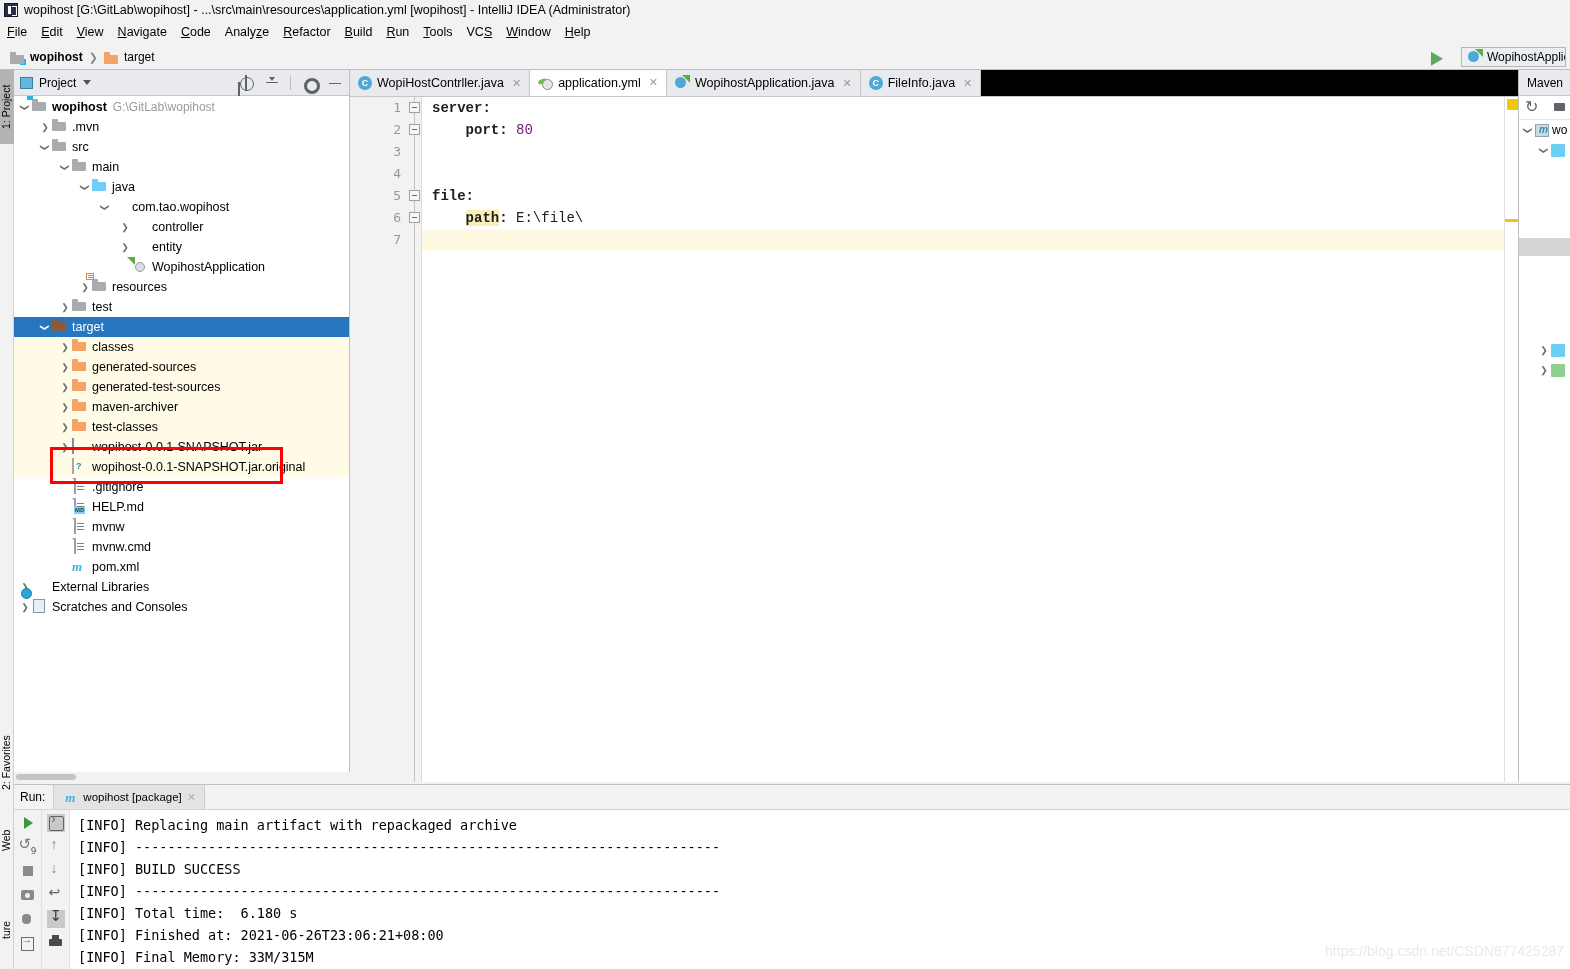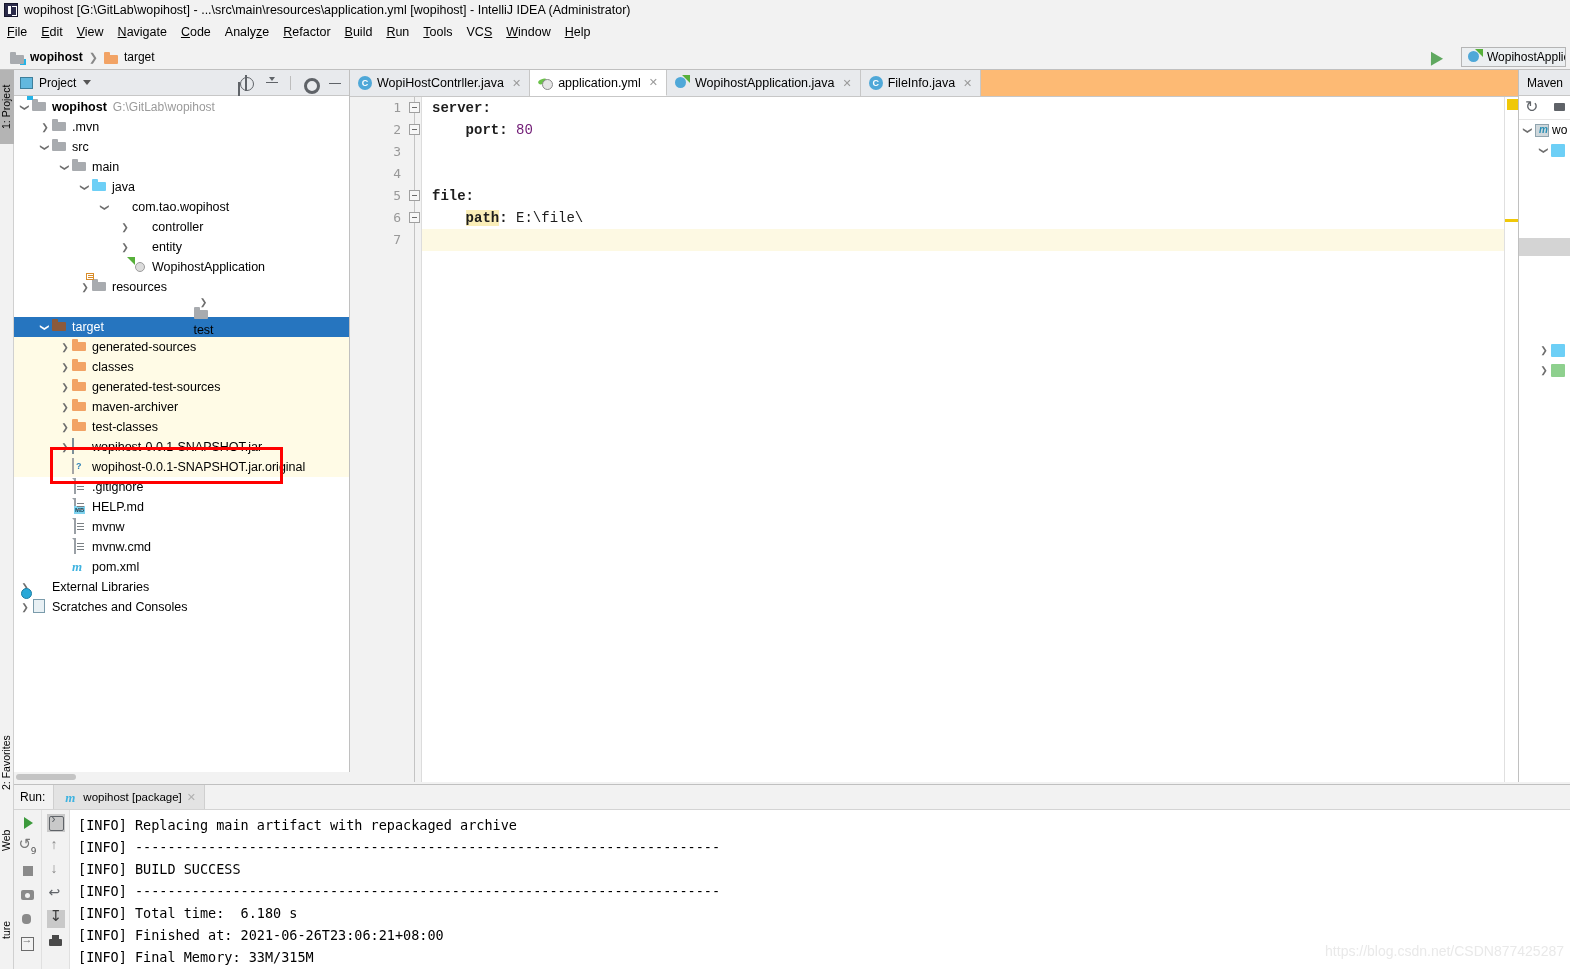--- a/index.html
+++ b/index.html
@@ -259,21 +259,21 @@
     z-index: 40;
   }
 
   
   .editor-wrap {
     position: absolute; left: 350px; top: 70px;
     width: 1168px; height: 712px;
     background: #fff;
   }
   .tabbar {
-    height: 27px; background: #fdba74;
+    height: 27px; background: #000000;
     display: flex; align-items: stretch;
     border-bottom: 1px solid #c7c7c7;
   }
   .etab {
     display: flex; align-items: center; gap: 5px;
     padding: 0 8px; border-right: 1px solid #c7c7c7;
     font-size: 12.5px; background: #e8eaed; cursor: default;
     white-space: nowrap;
   }
   .etab.active { background: #fff; border-bottom: 1px solid #fff; }
@@ -676,39 +676,39 @@
         <div class="row" style="padding-left: 104px;">
           <span class="arrow "></span>
           <span class="ico"><span class="spring-ico"><span class="spring-arrow"></span></span></span>
           <span class="lbl">WopihostApplication</span>
         </div>
         <div class="row" style="padding-left: 64px;">
           <span class="arrow r"></span>
           <span class="ico"><span class="folder f-gray"><span class="badge-lines"></span></span></span>
           <span class="lbl">resources</span>
         </div>
-        <div class="row" style="padding-left: 44px; flex-direction: column;">
+        <div class="row" style="padding-left: 44px;">
           <span class="arrow r"></span>
           <span class="ico"><span class="folder f-gray"></span></span>
           <span class="lbl">test</span>
         </div>
         <div class="row sel" style="padding-left: 24px;">
           <span class="arrow d"></span>
           <span class="ico"><span class="folder f-brown"></span></span>
           <span class="lbl">target</span>
         </div>
         <div class="row lib" style="padding-left: 44px;">
           <span class="arrow r"></span>
           <span class="ico"><span class="folder f-orange"></span></span>
+          <span class="lbl">classes</span>
+        </div>
+        <div class="row lib" style="padding-left: 44px;">
+          <span class="arrow r"></span>
+          <span class="ico"><span class="folder f-orange"></span></span>
           <span class="lbl">generated-sources</span>
-        </div>
-        <div class="row lib" style="padding-left: 44px;">
-          <span class="arrow r"></span>
-          <span class="ico"><span class="folder f-orange"></span></span>
-          <span class="lbl">classes</span>
         </div>
         <div class="row lib" style="padding-left: 44px;">
           <span class="arrow r"></span>
           <span class="ico"><span class="folder f-orange"></span></span>
           <span class="lbl">generated-test-sources</span>
         </div>
         <div class="row lib" style="padding-left: 44px;">
           <span class="arrow r"></span>
           <span class="ico"><span class="folder f-orange"></span></span>
           <span class="lbl">maven-archiver</span>

